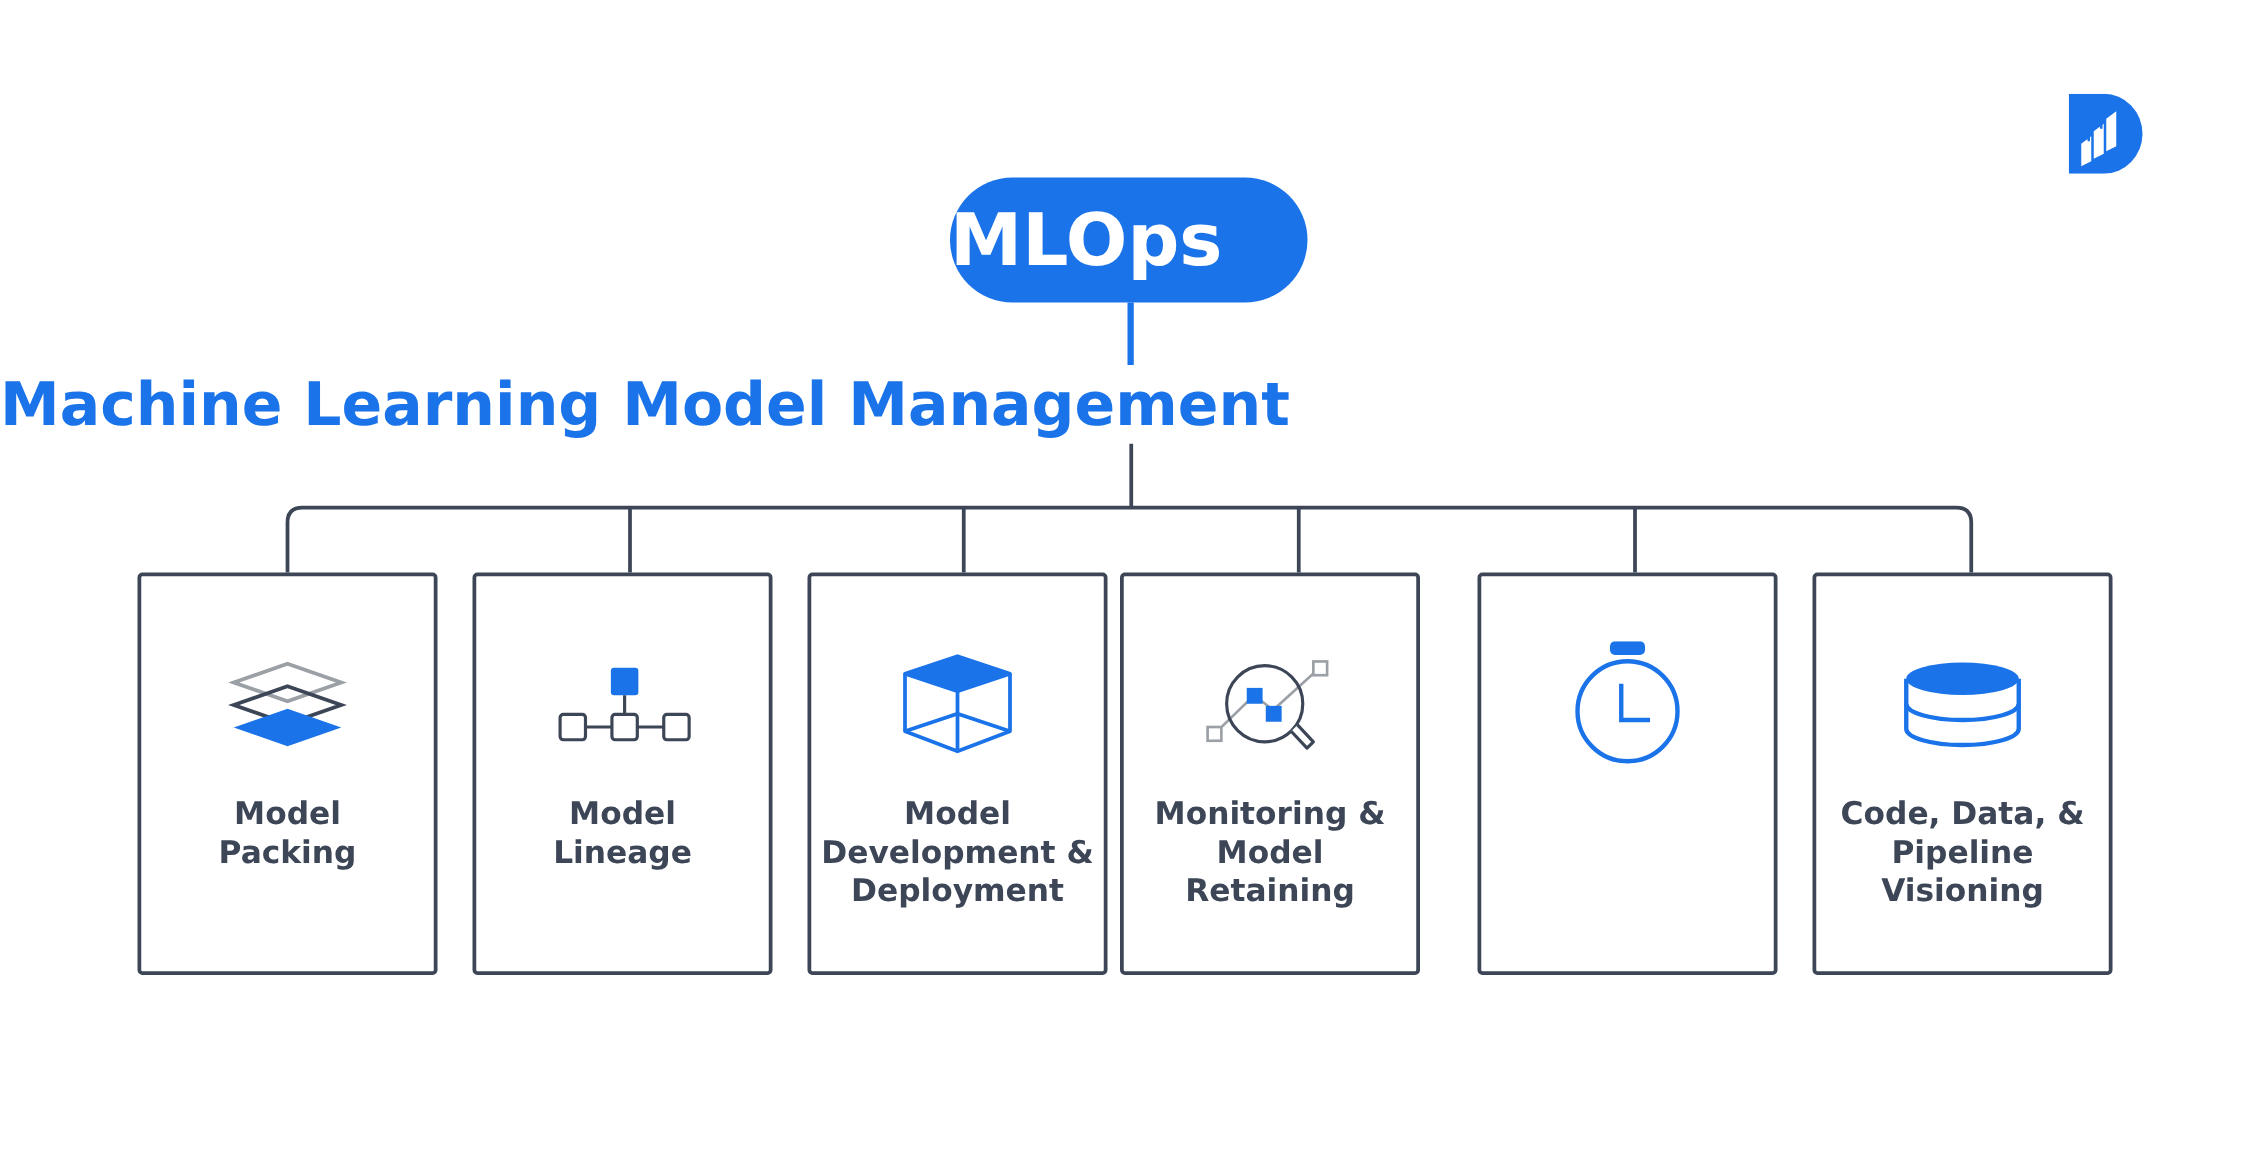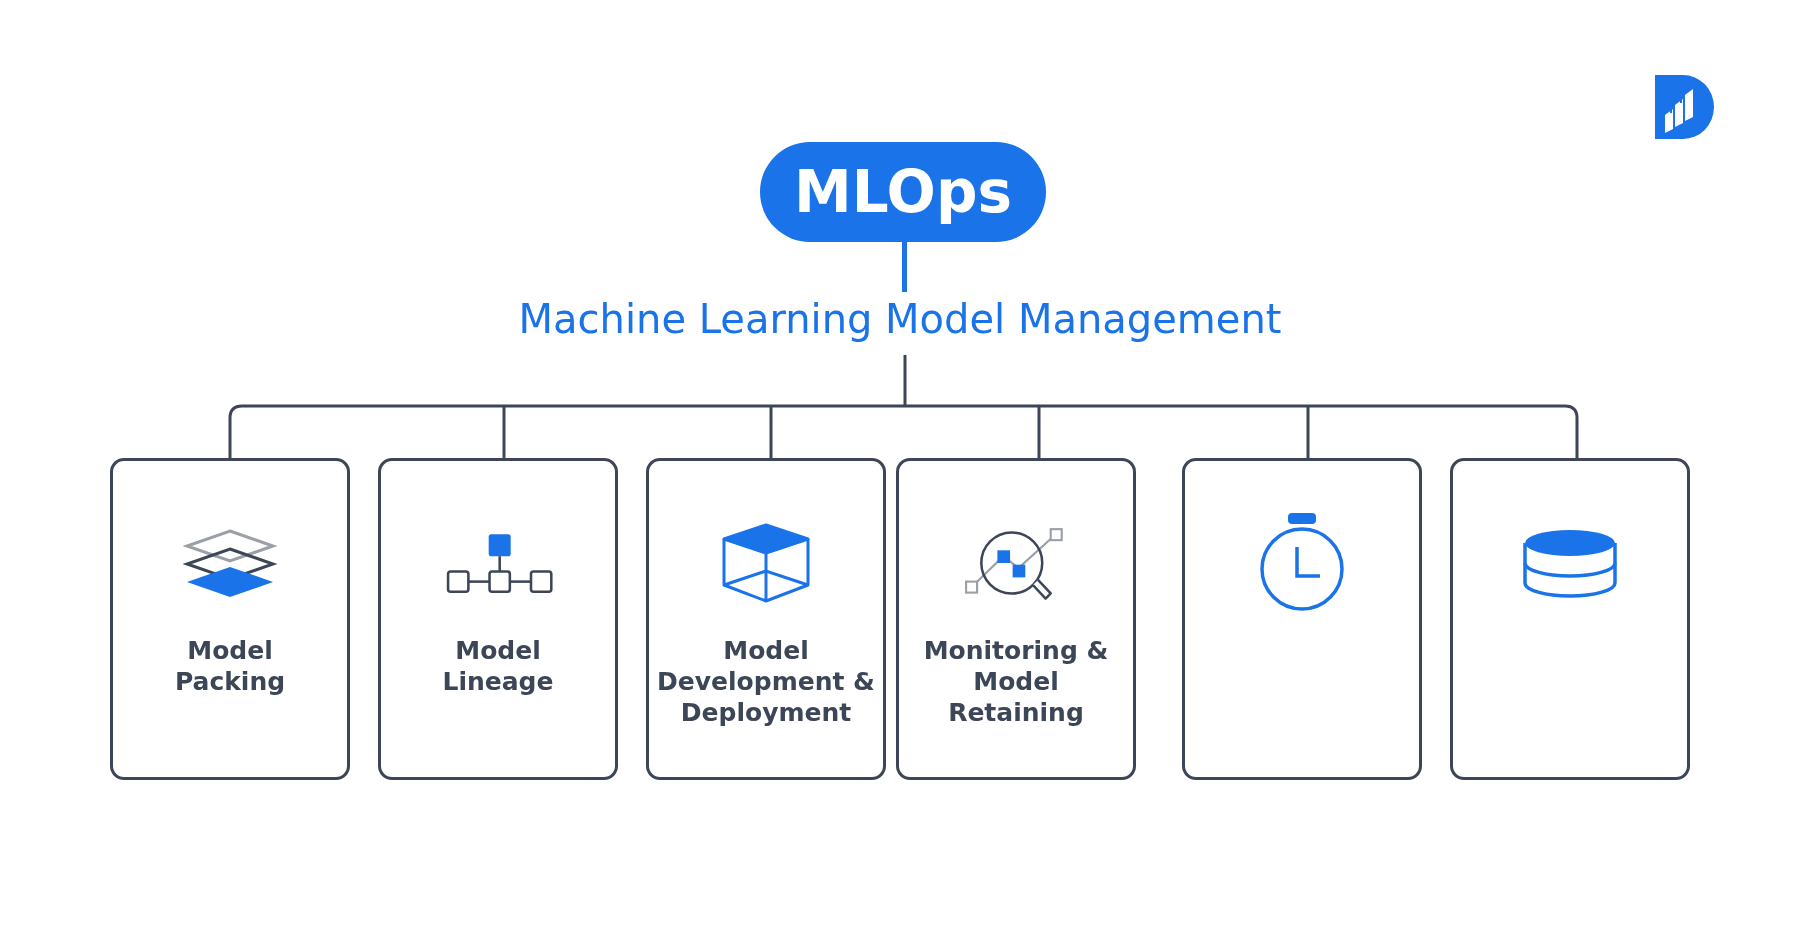--- a/index.html
+++ b/index.html
@@ -1,28 +1,28 @@
 <!DOCTYPE html>
 <html><head>
 <meta charset="utf-8">
 <style>
   html, body { margin:0; padding:0; background:#ffffff; }
   body { width:1800px; height:941px; position:relative; overflow:hidden;
          font-family:"DejaVu Sans","Liberation Sans",sans-serif; }
   .abs { position:absolute; }
   #logo { left:1655px; top:75px; width:62px; height:64px; }
   #pill { left:760px; top:142px; width:286px; height:100px; border-radius:50px;
-          background:#1a73e8; color:#fff; display:flex; align-items:center; justify-content:center;
+          background:#1a73e8; color:#fff; display:flex; align-items:center; 
           font-weight:bold; font-size:58px; letter-spacing:0px; }
   #pill-stem { left:902px; top:242px; width:5px; height:50px; background:#1a73e8; }
-  #subtitle { left:0; width:1800px; top:296px; text-align:center; color:#1a73e8;
-              font-weight:normal; font-size:40px; }
+  #subtitle { left:0; width:1800px; top:296px; text-align:left; color:#1a73e8;
+              font-weight:bold; font-size:48px; }
   #tree { left:0; top:0; width:1800px; height:941px; }
   .card { position:absolute; top:458px; width:240px; height:322px; border:3px solid #3d4657;
-          border-radius:14px; box-sizing:border-box; background:#fff; }
+          border-radius:4px; box-sizing:border-box; background:#fff; }
   .card .icon { position:absolute; left:50%; top:52px; transform:translateX(-50%); width:110px; height:100px; }
   .card .label { position:absolute; left:0; right:0; top:174px; text-align:center; color:#3d4657;
                  font-size:25px; line-height:31px; font-weight:bold; white-space:pre-line; }
 </style>
 </head>
 <body>
 
 <svg id="logo" class="abs" viewBox="0 0 62 64">
   <path d="M0 0 H28 A31 32 0 0 1 28 64 H0 Z" fill="#1a73e8"></path>
   <path d="M10 40 L18 34 V54 L10 58 Z" fill="#fff"></path>
@@ -108,13 +108,16 @@
     <polyline points="50,34 50,63 73,63" fill="none" stroke="#1a73e8" stroke-width="3.5"></polyline>
   </svg>
 </div>
 
 <div class="card" style="left:1450px">
   <svg class="icon" viewBox="0 0 110 100">
     <path d="M10 30 V70 A45 13 0 0 0 100 70 V30" fill="none" stroke="#1a73e8" stroke-width="3.5"></path>
     <path d="M10 50 A45 13 0 0 0 100 50" fill="none" stroke="#1a73e8" stroke-width="3.5"></path>
     <ellipse cx="55" cy="30" rx="45" ry="13" fill="#1a73e8"></ellipse>
   </svg>
+  <div class="label">Code, Data, &amp;
+Pipeline
+Visioning</div>
 </div>
 
 </body></html>

